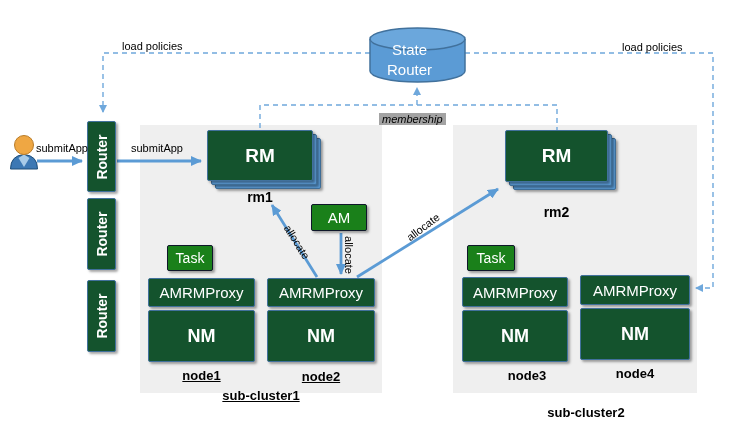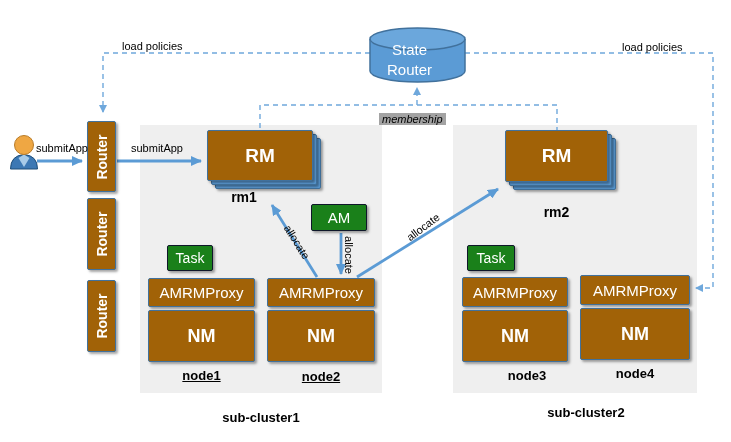--- a/index.html
+++ b/index.html
@@ -1,20 +1,20 @@
 <!DOCTYPE html>
 <html><head>
 <meta charset="utf-8">
 <style>
   html,body{margin:0;padding:0;background:#fff;}
   #canvas{position:relative;width:731px;height:442px;background:#fff;overflow:hidden;
           font-family:"Liberation Sans",sans-serif;}
   .cluster-bg{position:absolute;background:#EFEFEF;z-index:0;}
   #overlay{position:absolute;left:0;top:0;z-index:1;}
-  .bluebox{position:absolute;z-index:2;box-sizing:border-box;background:#a16207;
+  .bluebox{position:absolute;z-index:2;box-sizing:border-box;background:#14532d;
            border:1.5px solid #41719C;border-radius:2px;color:#fff;display:flex;
            align-items:center;justify-content:center;
            box-shadow:2px 2px 2.5px rgba(0,0,0,0.35);}
   .stacklayer{position:absolute;z-index:2;box-sizing:border-box;background:#5B9BD5;
            border:1.5px solid #41719C;border-radius:2px;
            box-shadow:2px 2px 2.5px rgba(0,0,0,0.35);}
   .greenbox{position:absolute;z-index:2;box-sizing:border-box;background:#1A801A;
            border:1px solid #0f172a;border-radius:2px;color:#fff;display:flex;
            align-items:center;justify-content:center;
            box-shadow:2px 2px 2.5px rgba(0,0,0,0.35);}
@@ -75,21 +75,21 @@
   </div>
   <div class="bluebox" style="left:87px;top:280px;width:29px;height:72px;">
     <span class="routertext">Router</span>
   </div>
 
   <div class="stacklayer" style="left:215px;top:138px;width:106px;height:51px;"></div>
   <div class="stacklayer" style="left:211px;top:134px;width:106px;height:51px;"></div>
   <div class="bluebox" style="left:207px;top:130px;width:106px;height:51px;font-size:19px;font-weight:bold;">
     <span>RM</span>
   </div>
-  <div class="blabel" style="left:191px;top:189px;width:106px;font-size:14px;">rm1</div>
+  <div class="blabel" style="left:207px;top:189px;width:106px;font-size:14px;">rm1</div>
 
   <div class="stacklayer" style="left:513px;top:138px;width:103px;height:52px;"></div>
   <div class="stacklayer" style="left:509px;top:134px;width:103px;height:52px;"></div>
   <div class="bluebox" style="left:505px;top:130px;width:103px;height:52px;font-size:19px;font-weight:bold;">
     <span>RM</span>
   </div>
   <div class="blabel" style="left:505px;top:192px;width:103px;font-size:14px;margin-top:12px;">rm2</div>
 
   <div class="greenbox" style="left:311px;top:204px;width:56px;height:27px;font-size:15px;">
     <span>AM</span>
@@ -126,21 +126,21 @@
   <div class="blabel" style="left:474px;top:368px;width:106px;">node3</div>
 
   <div class="bluebox" style="left:580px;top:275px;width:110px;height:30px;font-size:15px;">
     <span>AMRMProxy</span>
   </div>
   <div class="bluebox" style="left:580px;top:308px;width:110px;height:52px;font-size:18px;font-weight:bold;">
     <span>NM</span>
   </div>
   <div class="blabel" style="left:580px;top:366px;width:110px;">node4</div>
 
-  <div class="blabel" style="left:140px;top:410px;width:242px;">sub-cluster1</div>
+  <div class="blabel" style="left:140px;top:388px;width:242px;text-decoration:underline;">sub-cluster1</div>
   <div class="blabel" style="left:464px;top:405px;width:244px;">sub-cluster2</div>
 
   <div class="storetext" style="left:352px;top:40px;width:75px;margin-left:20px;">
     <div>State</div>
     <div>Router</div>
   </div>
 
   <div class="lbl" style="left:122px;top:40px;">load policies</div>
   <div class="lbl" style="left:622px;top:41px;">load policies</div>
   <div class="lbl" style="left:379px;top:113px;background:#a3a3a3;padding:0 3px;font-style:italic;">membership</div>

